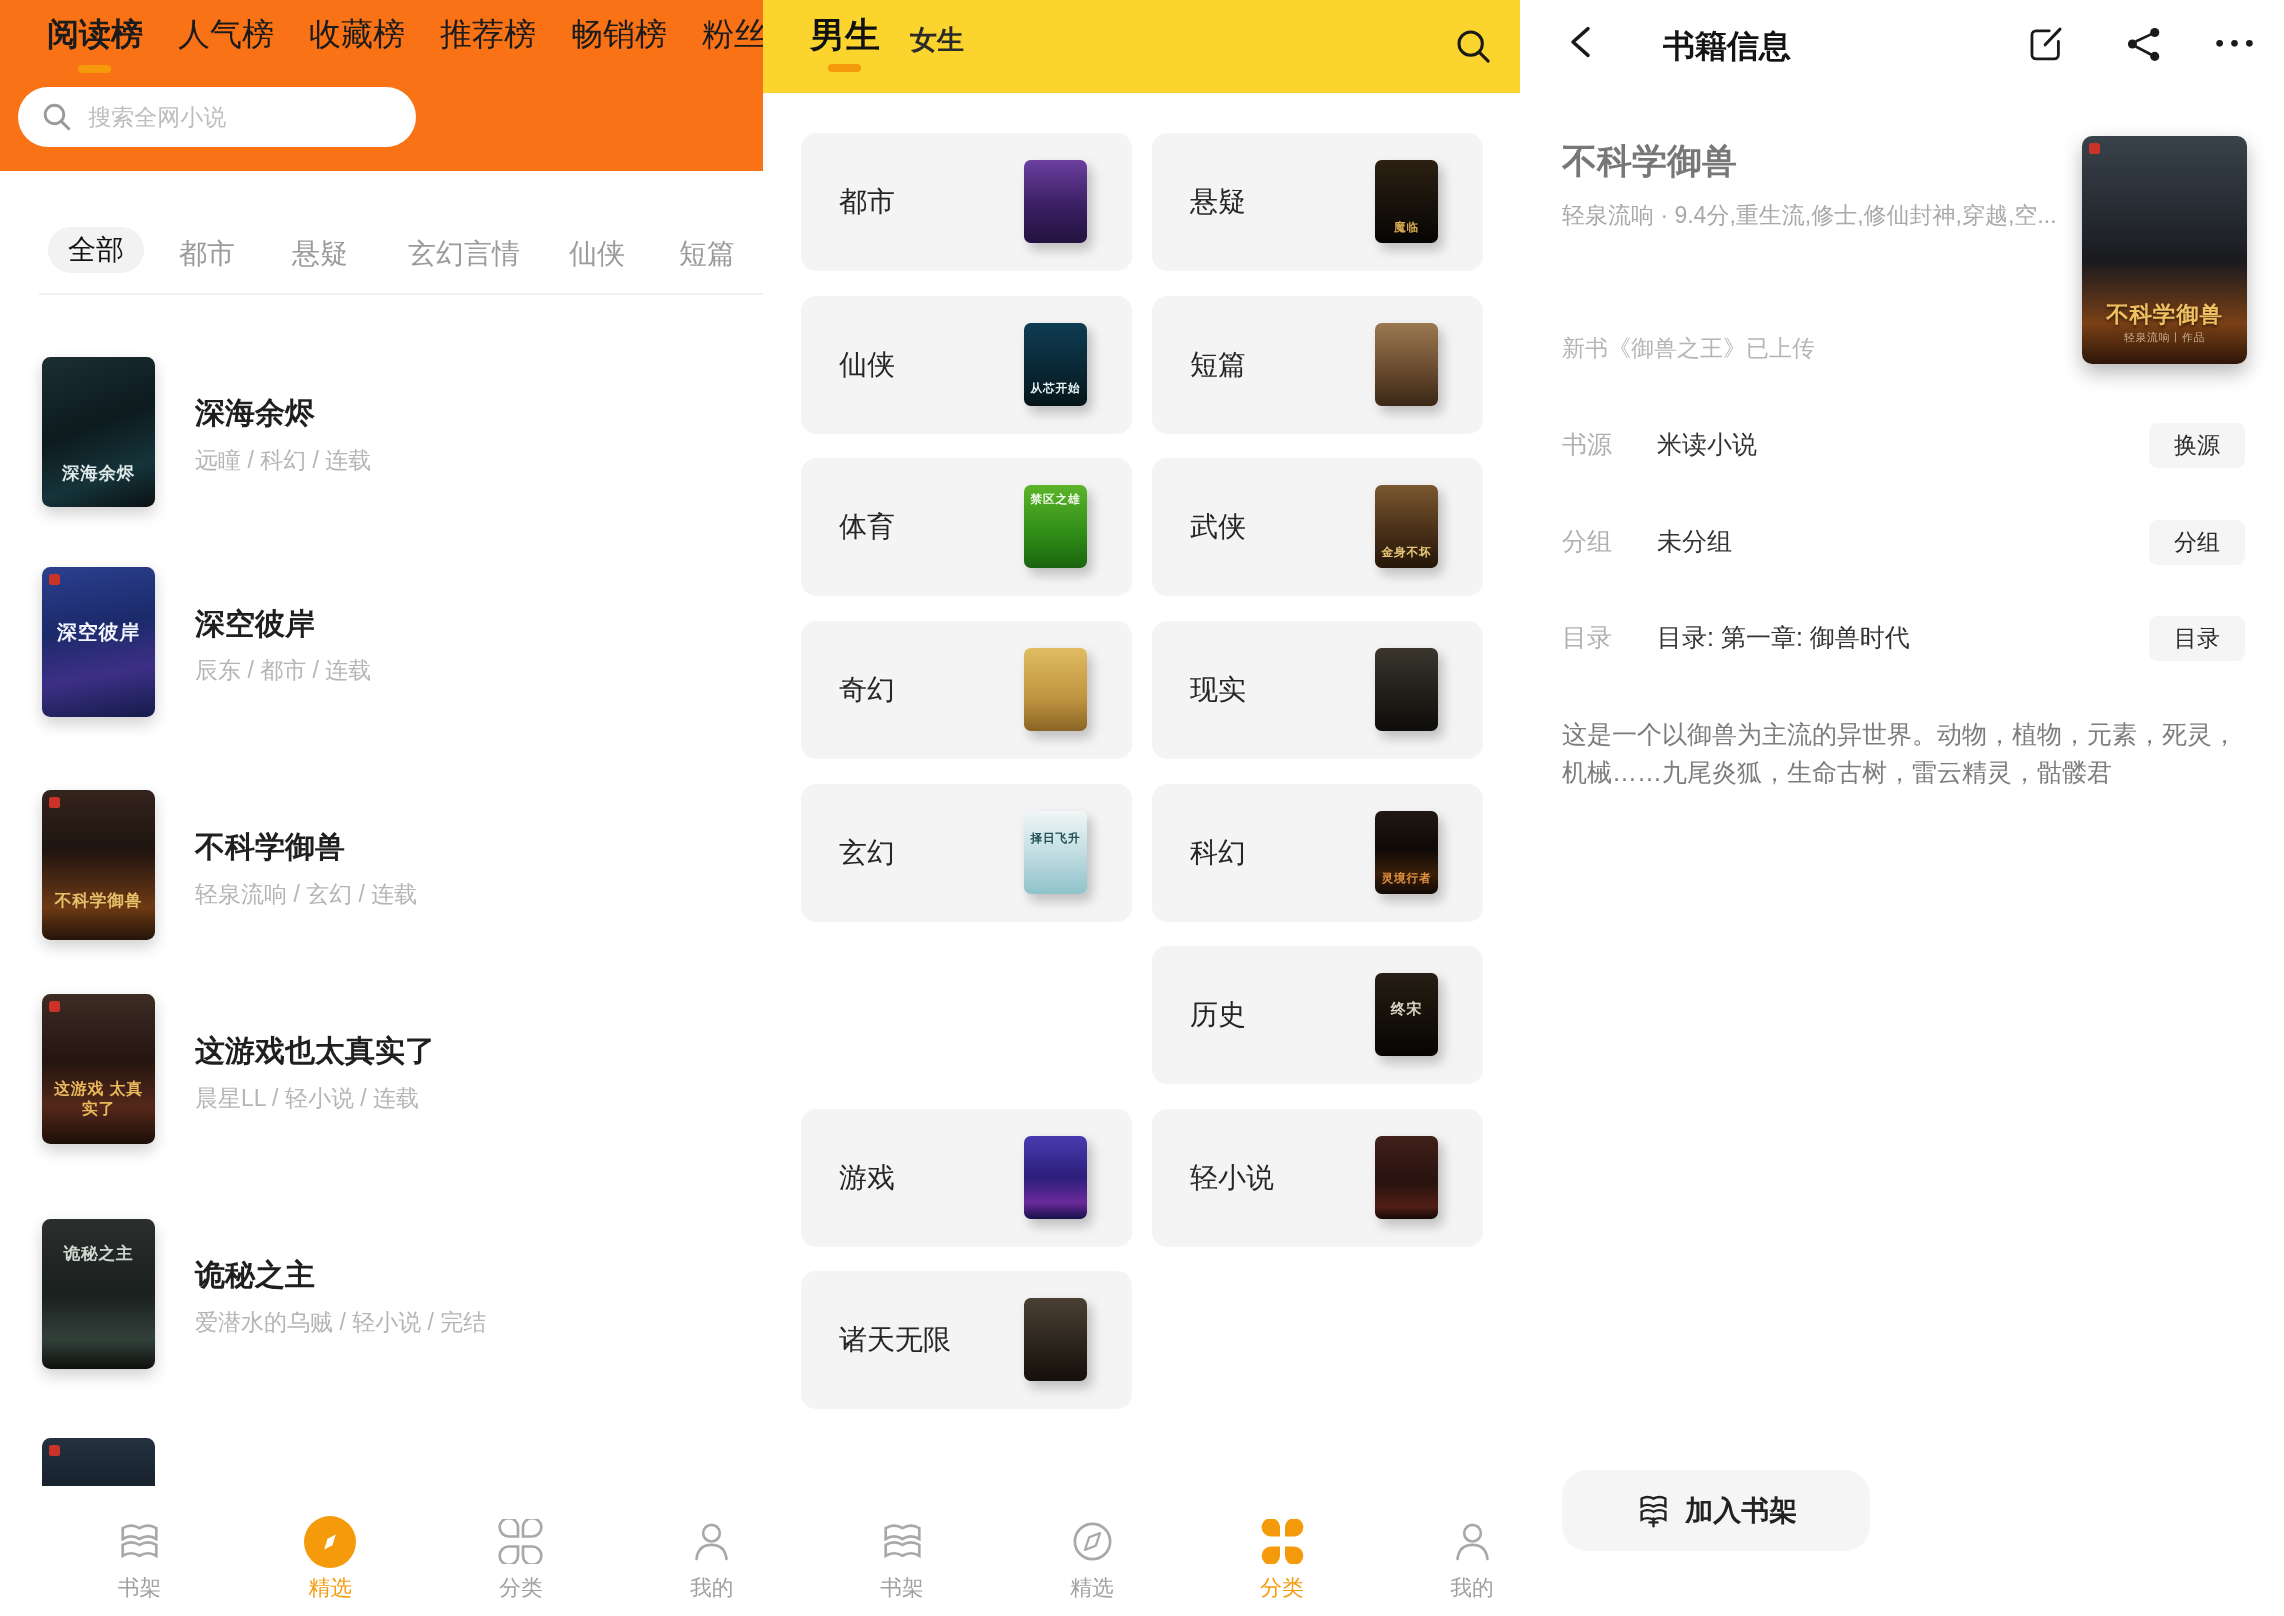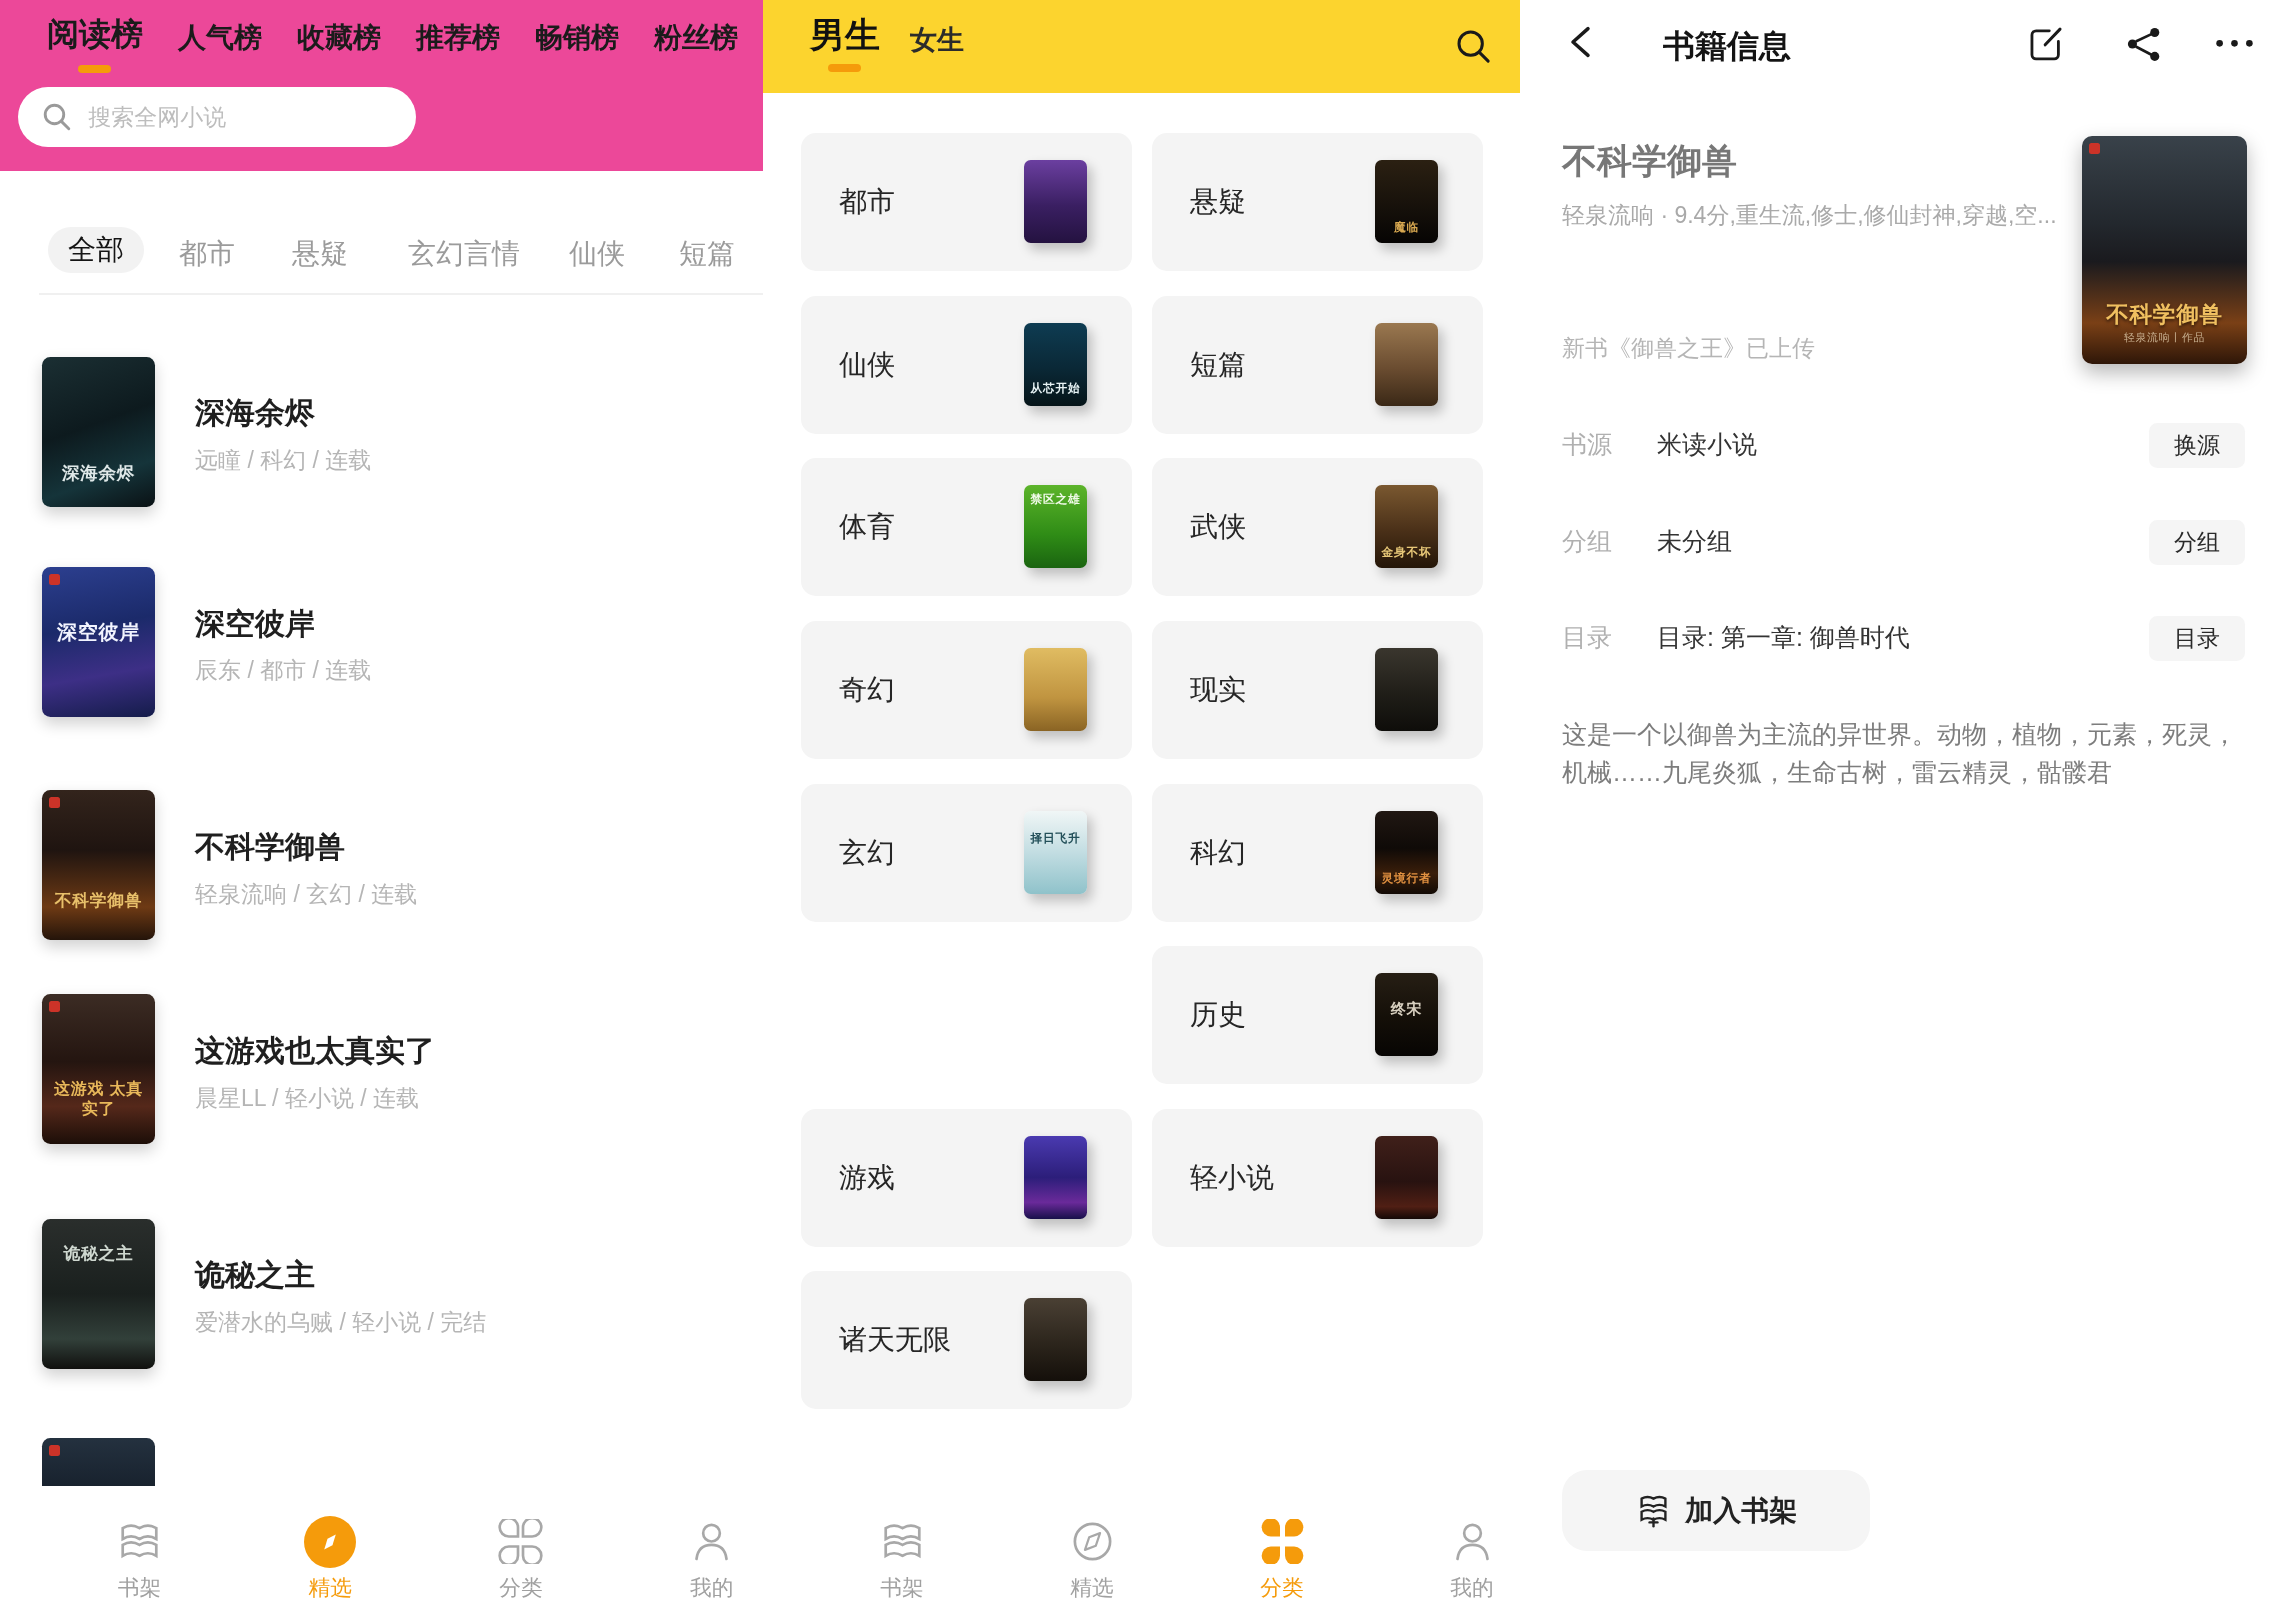--- a/index.html
+++ b/index.html
@@ -5,23 +5,23 @@
   html,body{margin:0;padding:0;}
   body{width:2284px;height:1616px;position:relative;overflow:hidden;background:#fff;
        font-family:"Liberation Sans","DejaVu Sans",sans-serif;-webkit-font-smoothing:antialiased;}
   .panel{position:absolute;top:0;height:1616px;background:#fff;}
   #p-left{left:0;width:763px;border-right:0.8px solid #ededed;}
   #p-mid{left:763px;width:760px;border-right:0.8px solid #f0f0f0;}
   #p-right{left:1523px;width:761px;}
   .abs{position:absolute;}
 
   
-  .l-header{position:absolute;left:0;top:0;width:763px;height:171px;background:#ec4899;}
+  .l-header{position:absolute;left:0;top:0;width:763px;height:171px;background:#f97316;}
   .l-tabs{position:absolute;left:47px;top:13.3px;display:flex;gap:35px;align-items:flex-end;}
-  .l-tab{font-size:28px;color:#1b1b1b;font-weight:700;white-space:nowrap;}
+  .l-tab{font-size:32px;color:#1b1b1b;font-weight:400;white-space:nowrap;}
   .l-tab.active{font-size:32px;font-weight:800;}
   .tab-underline{position:absolute;left:78px;top:65px;width:33px;height:8.3px;border-radius:5px;background:#F59B0B;}
   .l-search{position:absolute;left:18.3px;top:87px;width:398px;height:60px;background:#fff;border-radius:30px;
             display:flex;align-items:center;padding-left:23px;box-sizing:border-box;}
   .l-search .ph{font-size:23px;color:#bdbdbd;margin-left:15px;}
   .chip-pill{position:absolute;left:48px;top:227px;width:96px;height:46px;background:#f2f2f2;border-radius:23px;
              display:flex;align-items:center;justify-content:center;font-size:28px;font-weight:400;color:#151515;}
   .chip{position:absolute;top:235px;font-size:28px;color:#9b9b9b;}
   .l-divider{position:absolute;left:39px;top:293px;width:724px;height:1.7px;background:#f0f0f0;}
 

